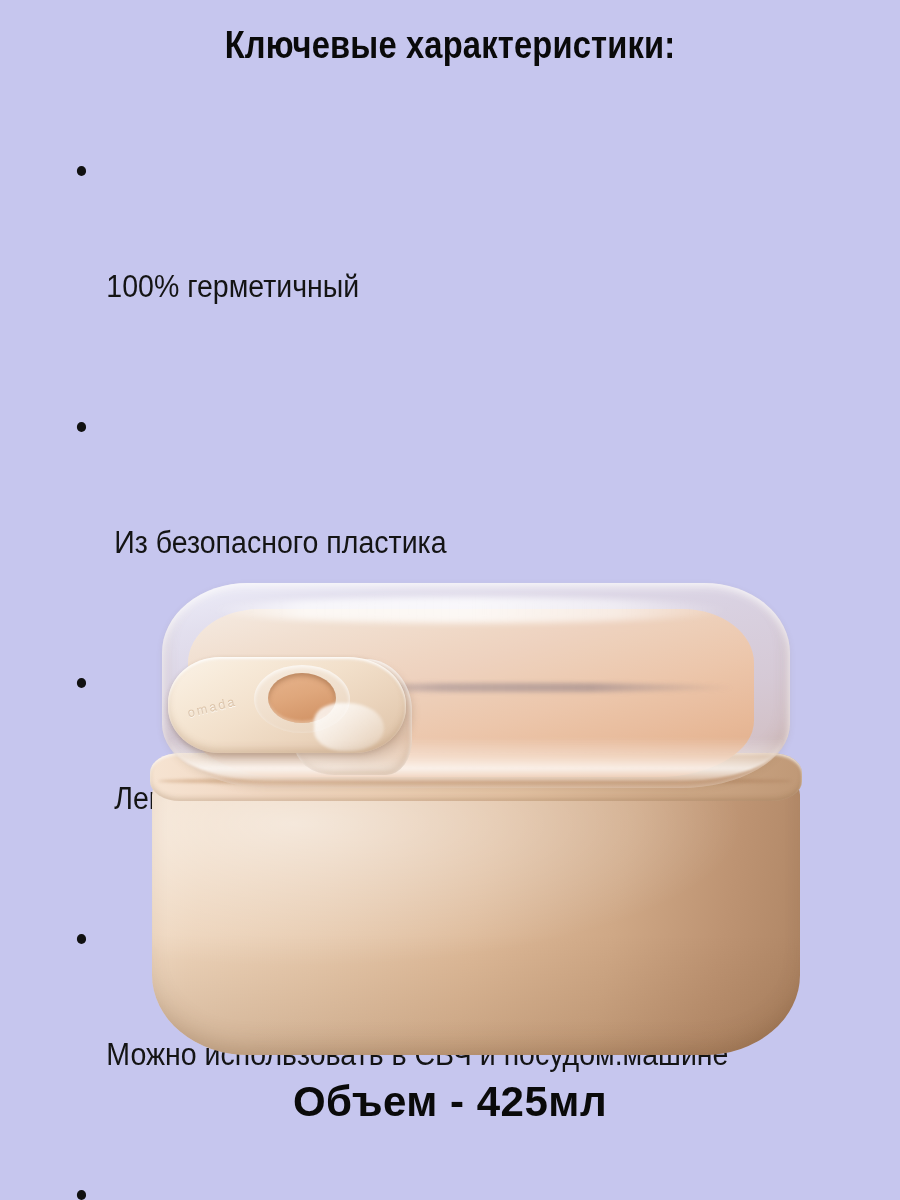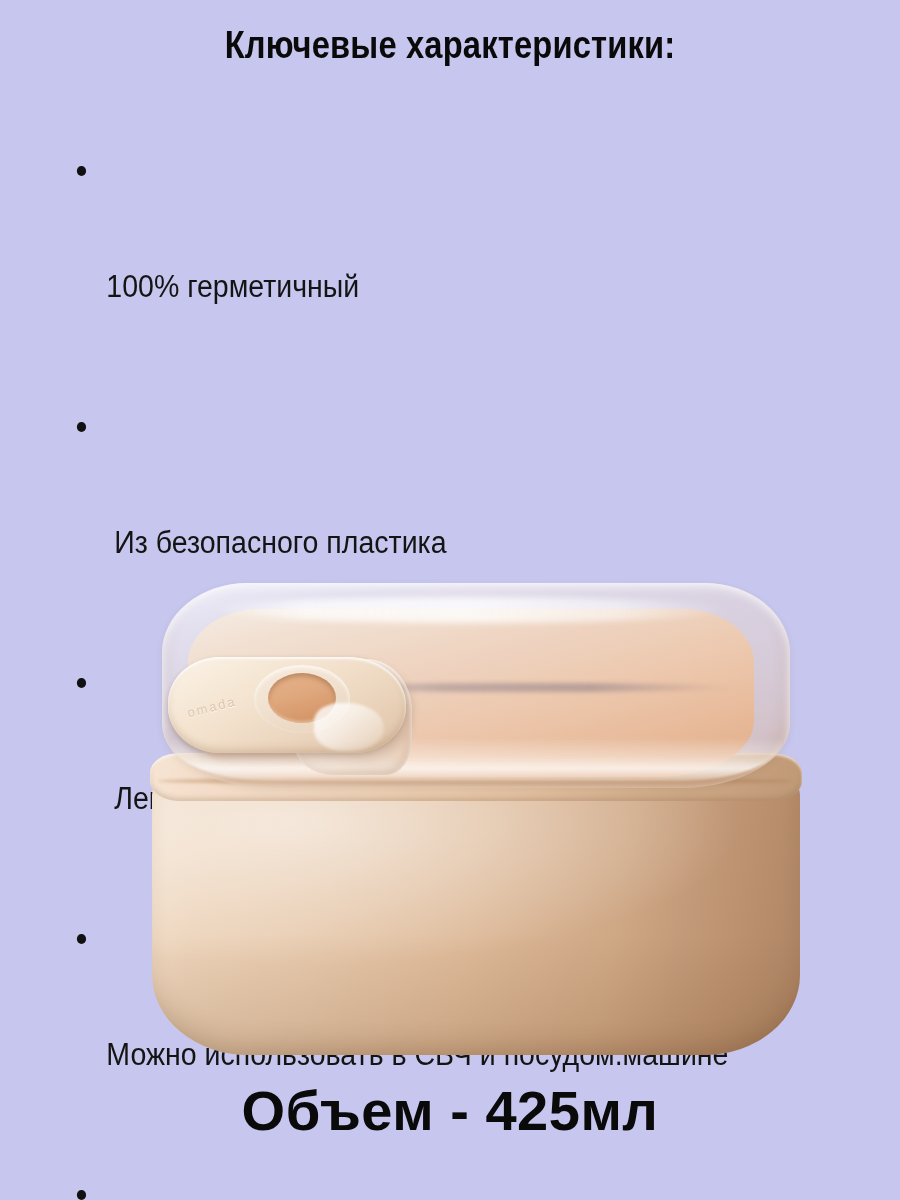--- a/index.html
+++ b/index.html
@@ -341,21 +341,21 @@
 
   
   .volume {
     position: absolute;
     top: 1078px;
     left: 0;
     width: 900px;
     text-align: center;
     font-family: "Liberation Sans", sans-serif;
     font-weight: 700;
-    font-size: 56px;
+    font-size: 42px;
     letter-spacing: 0.5px;
     color: #0a0a0a;
     white-space: nowrap;
   }
 </style>
 </head>
 <body style="background: rgb(198, 198, 238);">
 
 <div class="page" style="background: rgb(198, 198, 238);">
 

